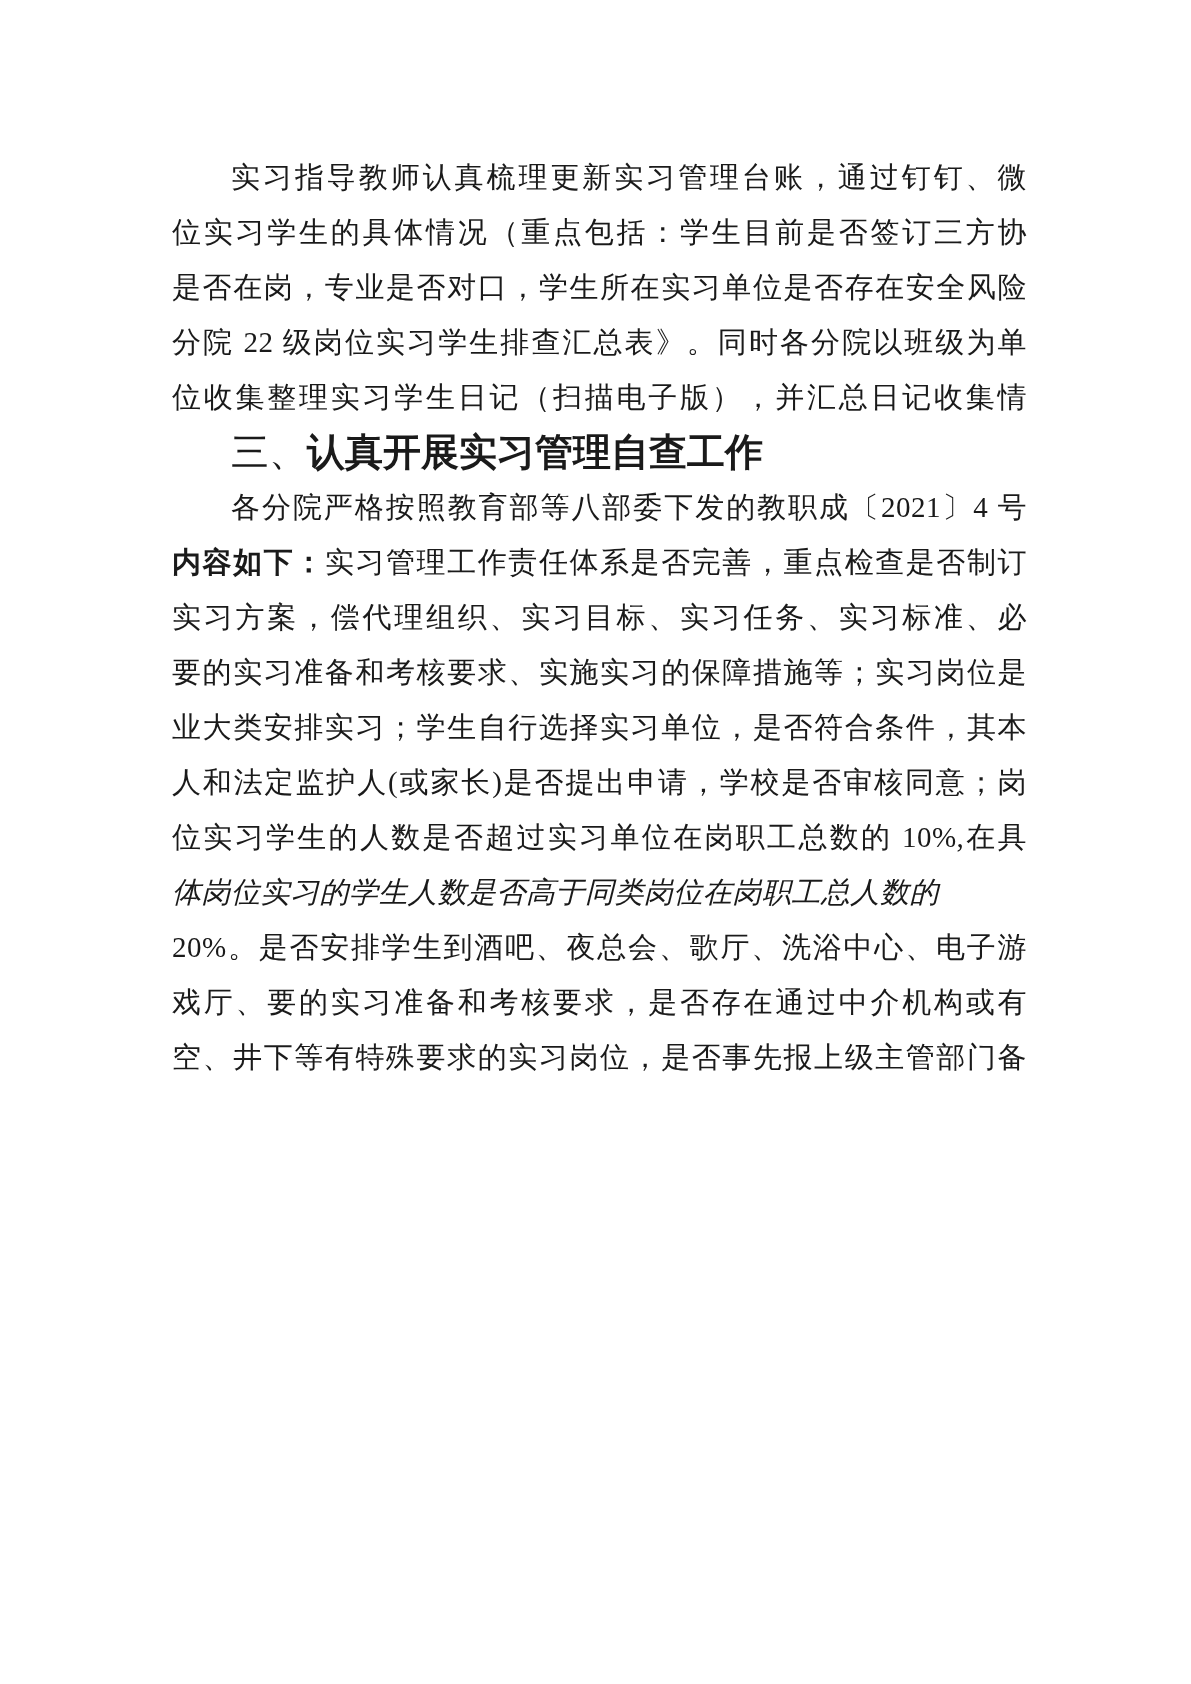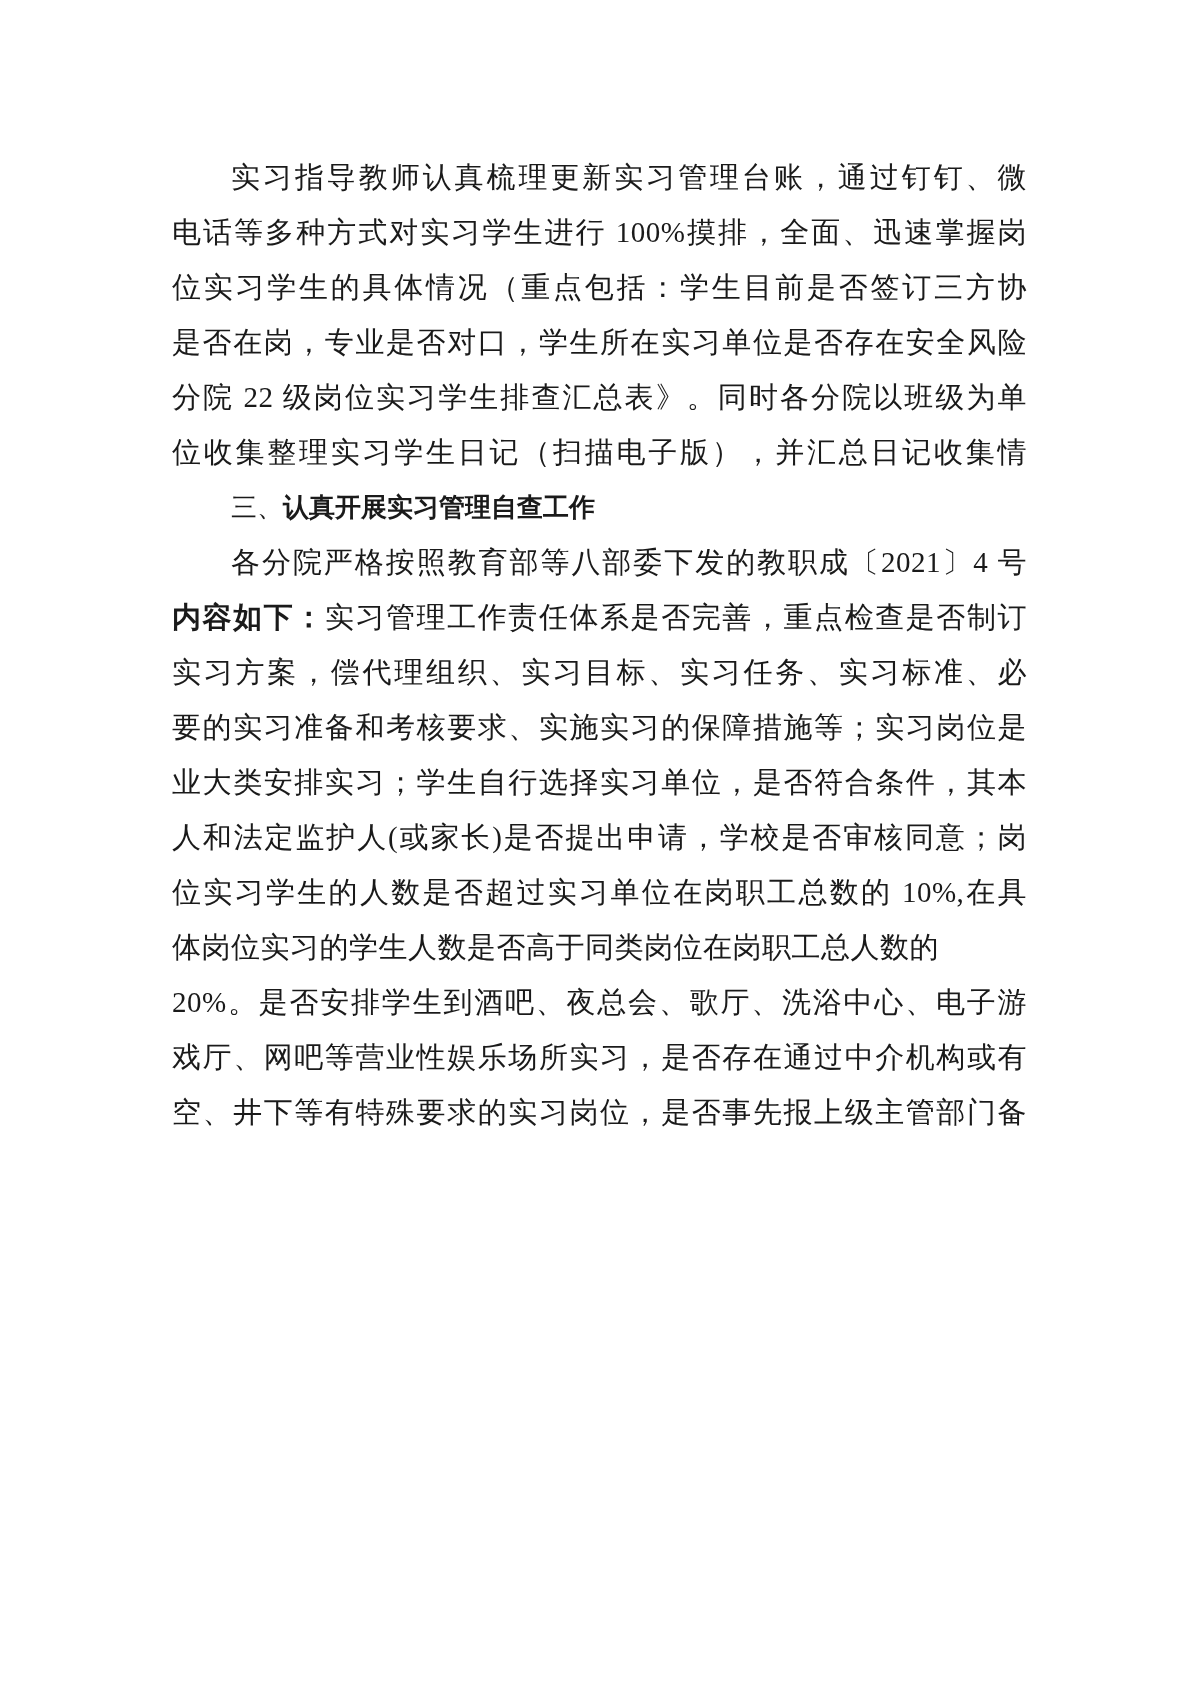--- a/index.html
+++ b/index.html
@@ -30,59 +30,59 @@
     
     text-align-last: justify;
     overflow: hidden;
     white-space: normal;
     letter-spacing: 0.5px;
   }
   .indent { padding-left: 59px; }
   .no-stretch {
     text-align: right;
     text-align-last: left;
+    font-style: italic;
   }
   .heading {
     height: 55px;
     line-height: 55px;
-    font-size: 26px;
+    font-size: 38px;
     margin: 0;
     padding-left: 59px;
     text-align: center;
     text-align-last: left;
     font-weight: normal;
   }
   .b {
     font-weight: 700;
     font-family: "Liberation Sans", "DejaVu Sans", sans-serif;
   }
 </style>
 </head>
 <body>
 
 <div class="doc">
 
   <div class="para">
     <div class="line indent">实习指导教师认真梳理更新实习管理台账，通过钉钉、微信、</div>
-    <div class="line">电话等多种方式对实习学生进行 100%摸排，全面、迅速掌握岗</div>
     <div class="line">位实习学生的具体情况（重点包括：学生目前是否签订三方协议，</div>
     <div class="line">是否在岗，专业是否对口，学生所在实习单位是否存在安全风险</div>
     <div class="line">分院 22 级岗位实习学生排查汇总表》。同时各分院以班级为单</div>
     <div class="line">位收集整理实习学生日记（扫描电子版），并汇总日记收集情况。</div>
   </div>
 
   <h2 class="heading"><span>三、</span><span class="b">认真开展实习管理自查工作</span></h2>
 
   <div class="para">
     <div class="line indent">各分院严格按照教育部等八部委下发的教职成〔2021〕4 号</div>
     <div class="line"><span class="b">内容如下：</span><span>实习管理工作责任体系是否完善，重点检查是否制订</span></div>
     <div class="line">实习方案，偿代理组织、实习目标、实习任务、实习标准、必</div>
     <div class="line">要的实习准备和考核要求、实施实习的保障措施等；实习岗位是</div>
     <div class="line">业大类安排实习；学生自行选择实习单位，是否符合条件，其本</div>
     <div class="line">人和法定监护人(或家长)是否提出申请，学校是否审核同意；岗</div>
     <div class="line">位实习学生的人数是否超过实习单位在岗职工总数的 10%,在具</div>
     <div class="line no-stretch">体岗位实习的学生人数是否高于同类岗位在岗职工总人数的</div>
     <div class="line">20%。是否安排学生到酒吧、夜总会、歌厅、洗浴中心、电子游</div>
-    <div class="line">戏厅、网吧等营业性娱乐场所实习，是否存在通过中介机构或有</div>
+    <div class="line">戏厅、要的实习准备和考核要求，是否存在通过中介机构或有</div>
     <div class="line">空、井下等有特殊要求的实习岗位，是否事先报上级主管部门备</div>
   </div>
 
 </div>
 
 </body></html>

